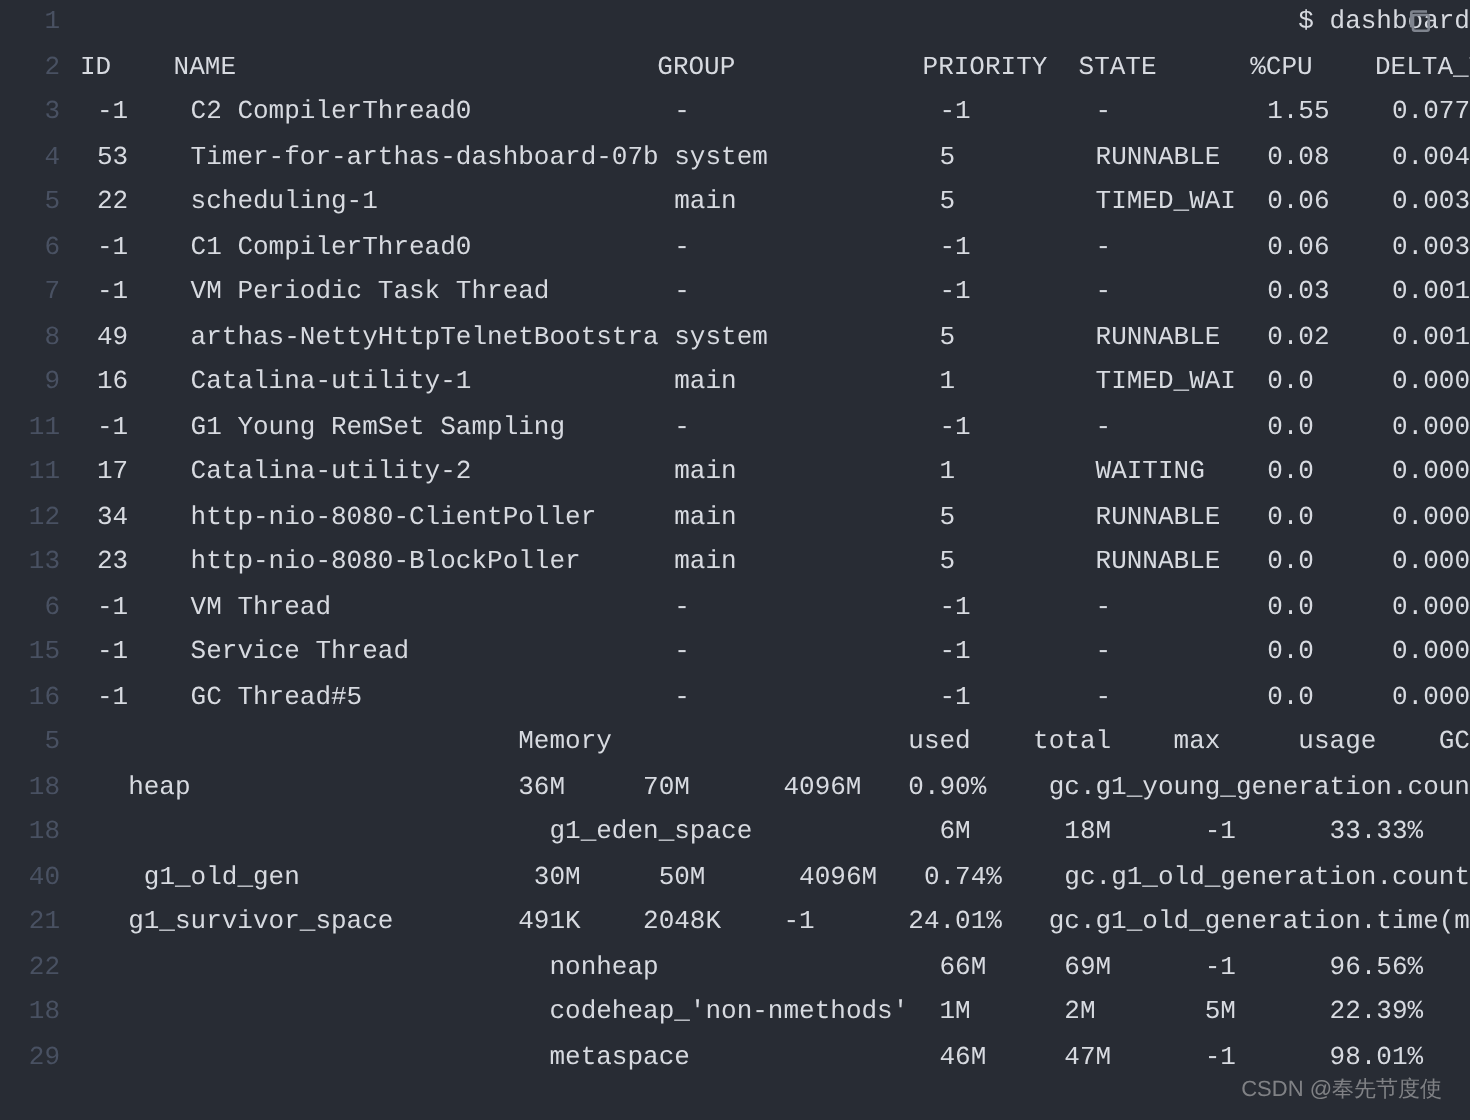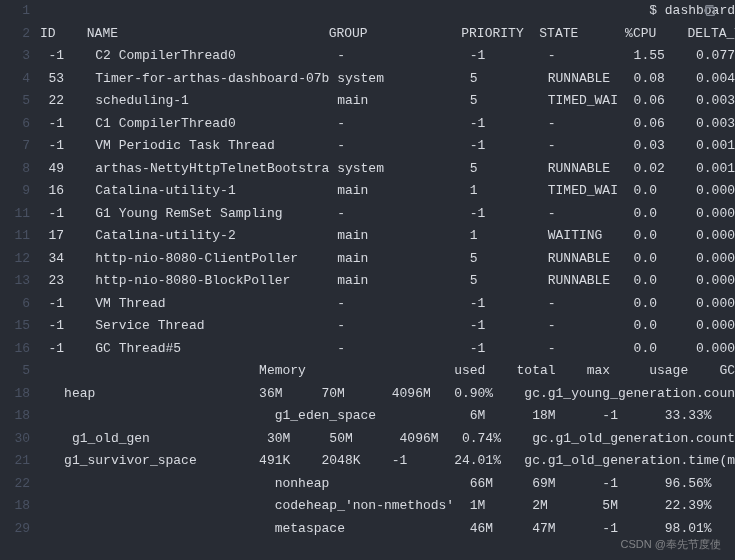--- a/index.html
+++ b/index.html
@@ -78,21 +78,21 @@
       <div>11</div>
       <div>11</div>
       <div>12</div>
       <div>13</div>
       <div>6</div>
       <div>15</div>
       <div>16</div>
       <div>5</div>
       <div>18</div>
       <div>18</div>
-      <div>30</div>
+      <div>40</div>
       <div>21</div>
       <div>22</div>
       <div>18</div>
       <div>29</div>
     </div>
   <div class="code" id="code"><div class="line">$ dashboard</div><div class="line">ID    NAME                           GROUP            PRIORITY  STATE      %CPU    DELTA_T</div><div class="line">-1    C2 CompilerThread0             -                -1        -          1.55    0.077</div><div class="line">53    Timer-for-arthas-dashboard-07b system           5         RUNNABLE   0.08    0.004</div><div class="line">22    scheduling-1                   main             5         TIMED_WAI  0.06    0.003</div><div class="line">-1    C1 CompilerThread0             -                -1        -          0.06    0.003</div><div class="line">-1    VM Periodic Task Thread        -                -1        -          0.03    0.001</div><div class="line">49    arthas-NettyHttpTelnetBootstra system           5         RUNNABLE   0.02    0.001</div><div class="line">16    Catalina-utility-1             main             1         TIMED_WAI  0.0     0.000</div><div class="line">-1    G1 Young RemSet Sampling       -                -1        -          0.0     0.000</div><div class="line">17    Catalina-utility-2             main             1         WAITING    0.0     0.000</div><div class="line">34    http-nio-8080-ClientPoller     main             5         RUNNABLE   0.0     0.000</div><div class="line">23    http-nio-8080-BlockPoller      main             5         RUNNABLE   0.0     0.000</div><div class="line">-1    VM Thread                      -                -1        -          0.0     0.000</div><div class="line">-1    Service Thread                 -                -1        -          0.0     0.000</div><div class="line">-1    GC Thread#5                    -                -1        -          0.0     0.000</div><div class="line">Memory                   used    total    max     usage    GC</div><div class="line">heap                     36M     70M      4096M   0.90%    gc.g1_young_generation.coun</div><div class="line">g1_eden_space            6M      18M      -1      33.33%   </div><div class="line">g1_old_gen               30M     50M      4096M   0.74%    gc.g1_old_generation.count</div><div class="line">g1_survivor_space        491K    2048K    -1      24.01%   gc.g1_old_generation.time(m</div><div class="line">nonheap                  66M     69M      -1      96.56%   </div><div class="line">codeheap_'non-nmethods'  1M      2M       5M      22.39%   </div><div class="line">metaspace                46M     47M      -1      98.01%   </div></div>
 </div>
 
 <div class="watermark">CSDN @奉先节度使</div>
 

